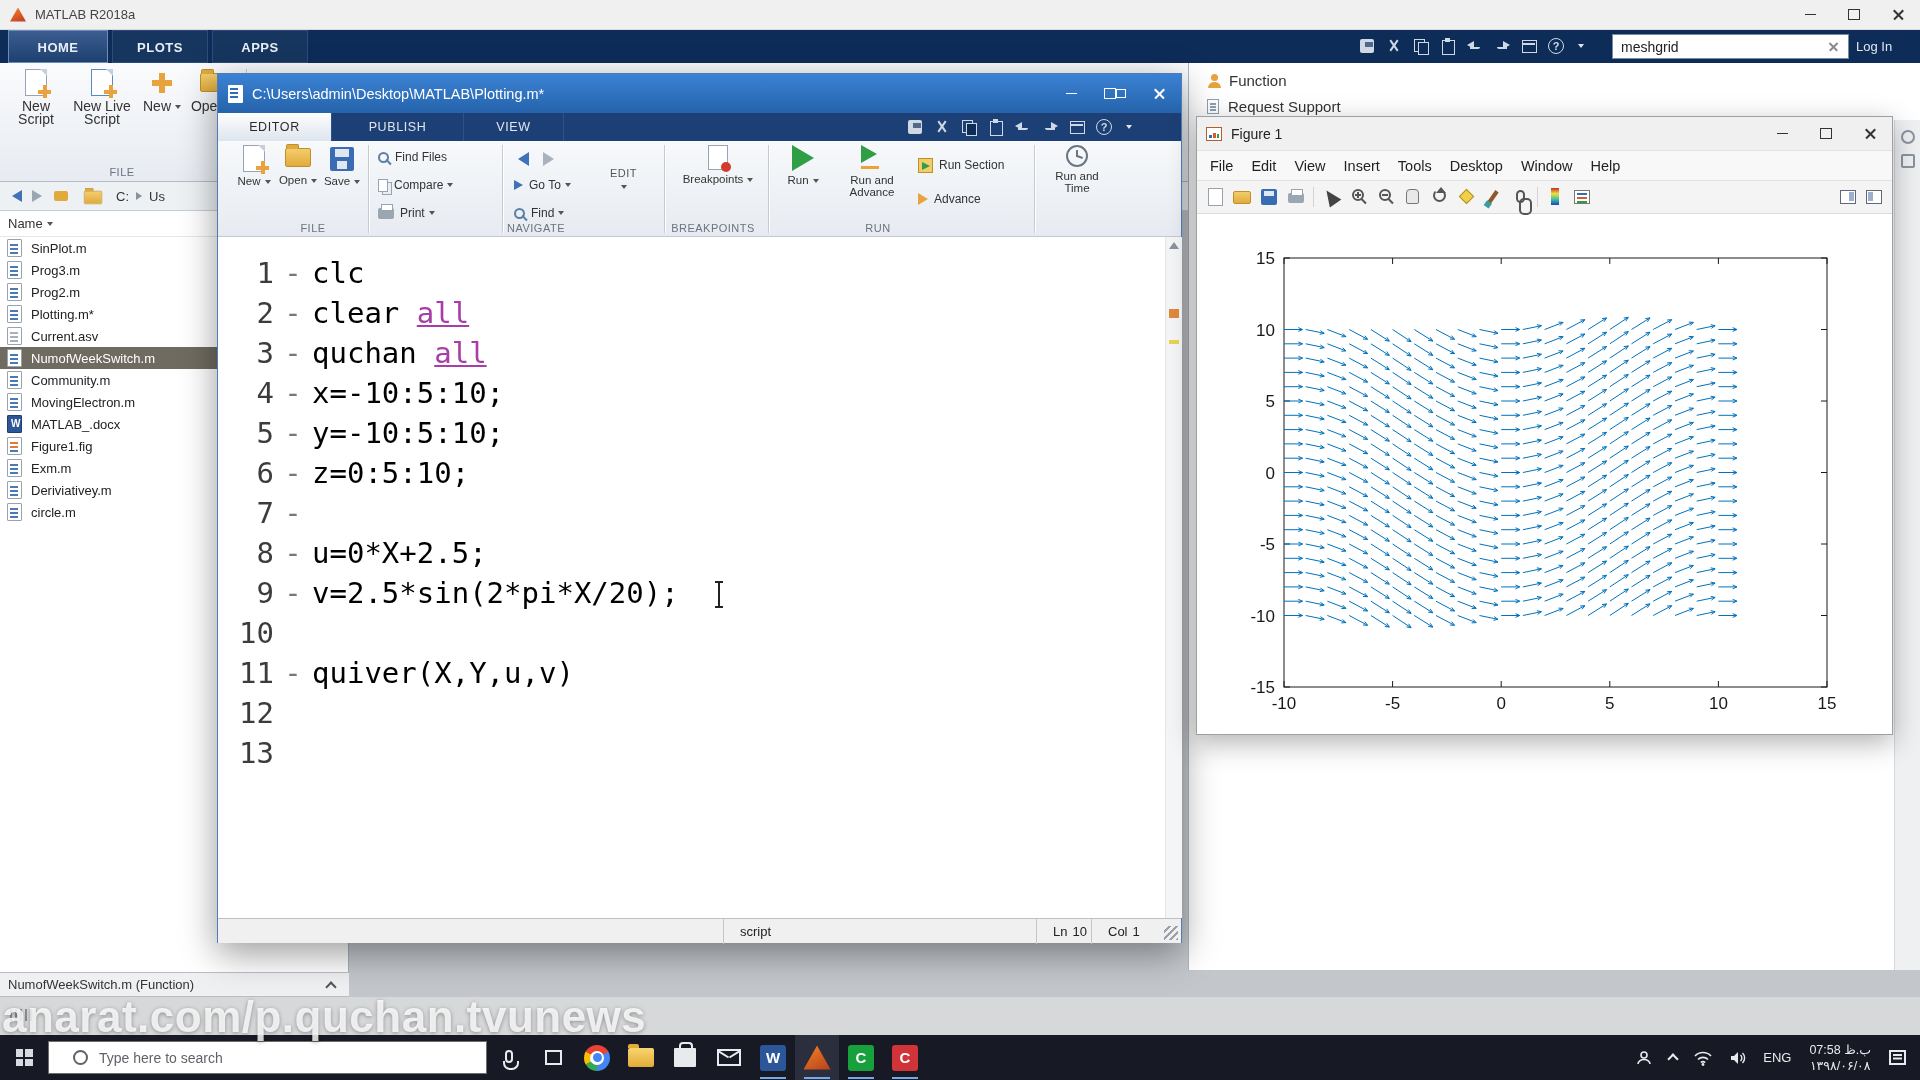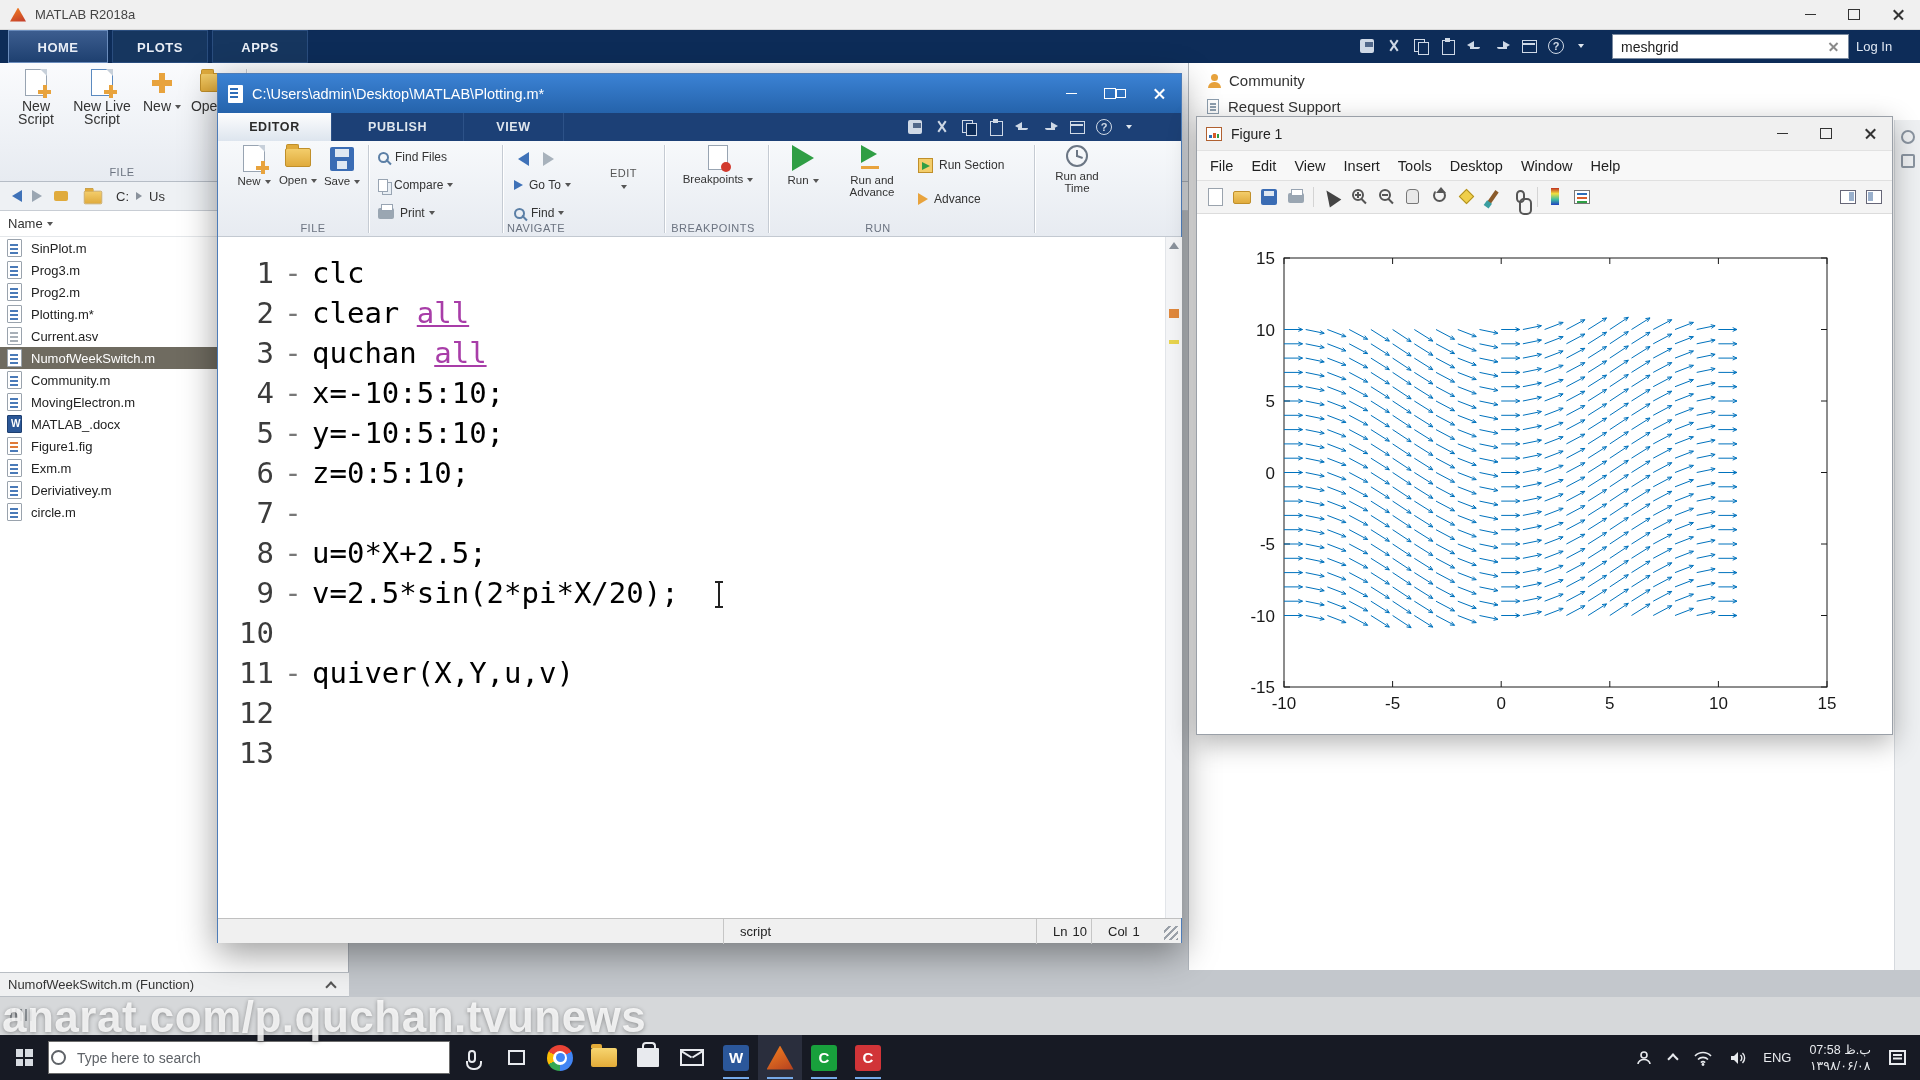--- a/index.html
+++ b/index.html
@@ -85,21 +85,21 @@
   .mwin::before{content:"";position:absolute;left:2px;top:3px;width:13px;height:11px;border:1.5px solid #cfd9e6}
   .mwin::after{content:"";position:absolute;left:2px;top:6px;width:13px;height:1.5px;background:#cfd9e6}
   .mhelp{border:1.5px solid #cfd9e6;border-radius:50%;width:16px;height:16px;margin:1px;color:#cfd9e6;font-size:11px;font-weight:bold;display:flex;align-items:center;justify-content:center}
   .mhelp::before{content:"?"}
   
   .ewin{left:217px;top:73px;width:965px;height:870px;background:#fff;border:1px solid #4d7cb8;box-shadow:0 10px 34px rgba(0,0,0,.4)}
   .etitle{height:39px;background:linear-gradient(#3b82d4,#2563ab);display:flex;align-items:center;color:#fff;font-size:14.5px}
   .edoc-ic{width:15px;height:18px;background:#fff;border-radius:1px;margin:0 9px 0 10px;position:relative}
   .edoc-ic::after{content:"";position:absolute;left:2px;top:3px;width:8px;height:2px;background:#2e6db8;box-shadow:0 4px 0 #2e6db8,0 8px 0 #2e6db8}
   .etabs{height:28px;background:#1c4076;position:relative;display:flex}
-  .etab{height:28px;line-height:28px;text-align:center;color:#dfe6ee;font-size:12.5px;font-weight:bold;letter-spacing:.6px;border-right:1px solid #2d5288}
+  .etab{height:28px;line-height:28px;text-align:center;color:#dfe6ee;font-size:12.5px;font-weight:normal;letter-spacing:.6px;border-right:1px solid #2d5288}
   .etab.active{background:linear-gradient(#fdfdfe,#dde5ee);color:#2b2b2b}
   .etb{position:absolute;left:0;top:67px;width:963px;height:96px;background:linear-gradient(#f7f9fb,#e7ebf1);border-bottom:1px solid #c3c9d1}
   .tbb{position:absolute;top:4px;width:44px;text-align:center;font-size:11.5px;color:#333}
   .tbb .big{margin:0 auto 3px}
   .tbs{position:absolute;display:flex;align-items:center;font-size:12px;color:#333;height:24px}
   .tbs>span.lbl{margin-left:6px}
   .tlabel{position:absolute;bottom:2px;font-size:11px;color:#6b7380;letter-spacing:.5px;text-align:center}
   
   .epage{width:22px;height:27px;background:#fff;border:1px solid #98a4b2;position:relative}
   .epage::before{content:"";position:absolute;right:-1px;top:-1px;border-left:7px solid transparent;border-top:7px solid #c7d0da}
@@ -186,21 +186,21 @@
   .f-leg::after{content:"";position:absolute;left:2px;top:2px;width:10px;height:2px;background:#2e6db8;box-shadow:0 4px 0 #d85c2a,0 8px 0 #2e9e44}
   .f-dock{width:16px;height:14px;border:1.5px solid #667;background:#fff;margin:3px auto;position:relative}
   .f-dock::after{content:"";position:absolute;right:1px;top:1px;width:5px;height:9px;background:#9ab0cc}
   #quiver-svg{position:absolute;left:0;top:97px}
   #quiver-svg text{font-family:"Liberation Sans",sans-serif;font-size:17px;fill:#181818}
   
   .tbar{left:0;top:1035px;width:1920px;height:45px;background:#171a24;display:flex;align-items:center;z-index:40}
   .startbtn{width:48px;height:45px;display:flex;align-items:center;justify-content:center}
   .winlogo{width:17px;height:17px;display:grid;grid-template-columns:1fr 1fr;grid-template-rows:1fr 1fr;gap:2px}
   .winlogo i{background:#d8dce2}
-  .tsearch{width:402px;height:33px;background:#fff;border:1px solid #6d6d6d;display:flex;align-items:center;padding:0 2px;flex:none}
+  .tsearch{width:439px;height:33px;background:#fff;border:1px solid #6d6d6d;display:flex;align-items:center;padding:0 24px;flex:none}
   .ring{width:15px;height:15px;border:2px solid #5f6368;border-radius:50%;margin-right:11px;flex:none}
   .tsearch span{font-size:14px;color:#5f6368;white-space:nowrap}
   .tapp{width:44px;height:45px;display:flex;align-items:center;justify-content:center;position:relative;flex:none}
   .uline{position:absolute;left:9px;right:9px;bottom:1px;height:2px;background:#76a9e8}
   .chrome{width:26px;height:26px;border-radius:50%;background:conic-gradient(from -60deg,#ea4335 0 120deg,#4285f4 0 240deg,#34a853 0 300deg,#fbbc05 0 360deg);position:relative}
   .chrome::before{content:"";position:absolute;left:6px;top:6px;width:14px;height:14px;border-radius:50%;background:#fff}
   .chrome::after{content:"";position:absolute;left:8.5px;top:8.5px;width:9px;height:9px;border-radius:50%;background:#4285f4}
   .expl{width:26px;height:19px;background:linear-gradient(#f7d570,#e3ab38);border-radius:2px;position:relative}
   .expl::before{content:"";position:absolute;left:0;top:-4px;width:11px;height:4px;background:#e3ab38;border-radius:2px 2px 0 0}
   .storeic{width:22px;height:19px;background:#e8eaee;border-radius:1px;position:relative}
@@ -357,21 +357,21 @@
       <span class="chev-up"></span>
     </div>
 
     <div class="abs bstrip">
       <span class="gripbars"></span>
     </div>
 
     <div class="abs rpanel">
       <div class="hlink">
         <span class="icn-person"></span>
-        <span>Community</span>
+        <span>Function</span>
       </div>
       <div class="hlink">
         <span class="icn-page"></span>
         <span>Request Support</span>
       </div>
     </div>
 
     <div class="abs edgestrip">
       <div class="edgeico"></div>
       <div class="edgeico" style="border-radius:2px"></div>

